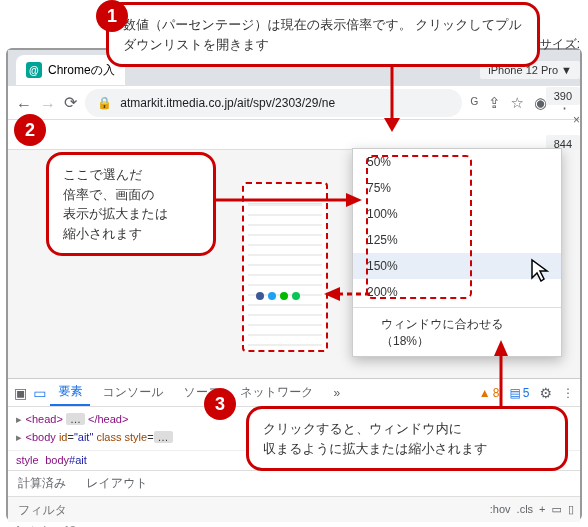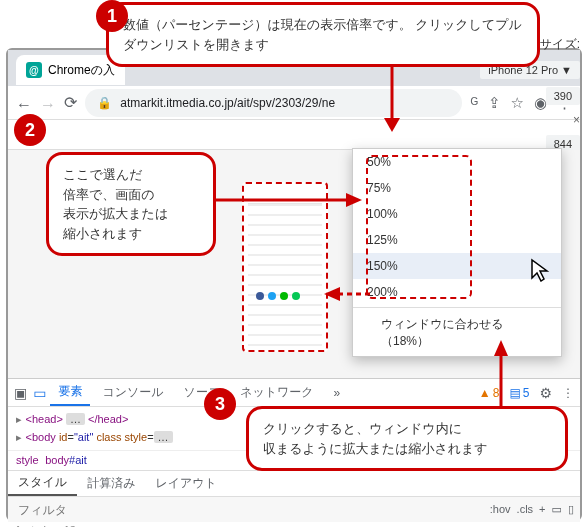--- a/index.html
+++ b/index.html
@@ -163,21 +163,20 @@
     <div class="dt-dom">
       <div><span class="ar">▸</span><span class="tg">&lt;head&gt;</span> <span class="dots">…</span> <span class="tg">&lt;/head&gt;</span></div>
       <div><span class="ar">▸</span><span class="tg">&lt;body</span> <span class="attr">id</span>=<span class="val">"ait"</span> <span class="attr">class</span> <span class="attr">style</span>=<span class="dots">…</span></div>
     </div>
     <div class="dt-crumb">
       <span class="sel">style</span>
       <span style="color:#999"> </span>
       <span class="sel">body</span><span class="id">#ait</span>
     </div>
     <div class="dt-sub">
-      <span class="s-tab on">スタイル</span>
       <span class="s-tab">計算済み</span>
       <span class="s-tab">レイアウト</span>
     </div>
     <div class="dt-filter">
       <input placeholder="フィルタ" style="">
       <div class="opt">
         <span>:hov</span>
         <span>.cls</span>
         <span>+</span>
         <span>▭</span>

